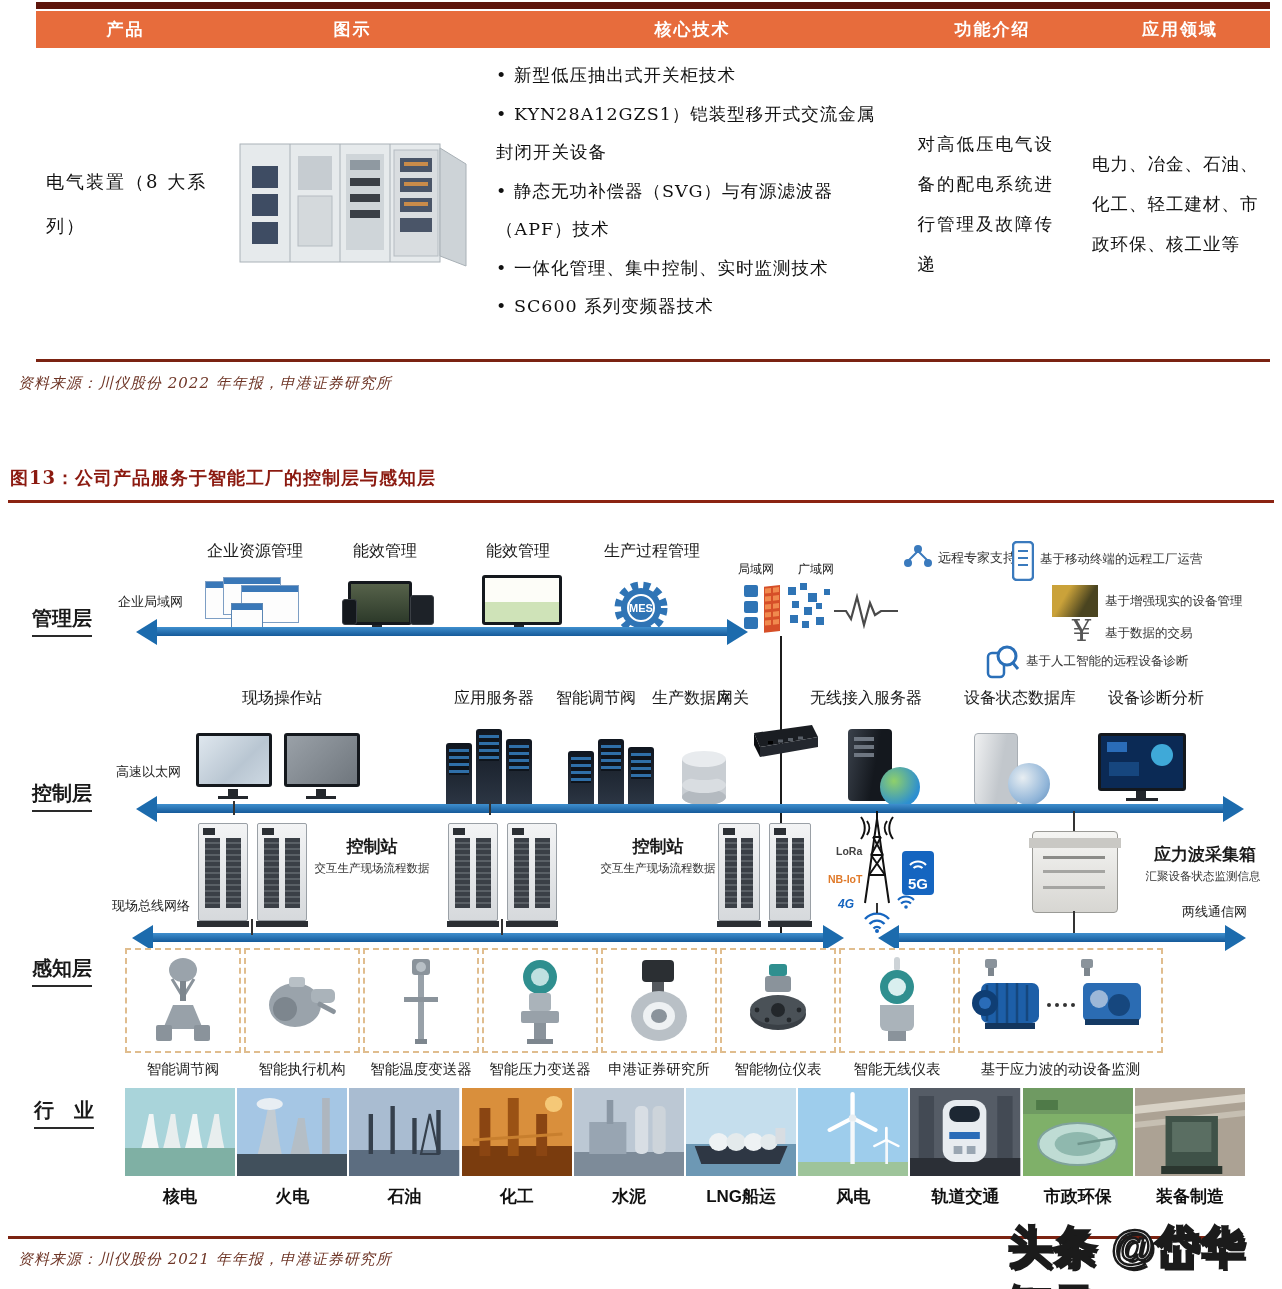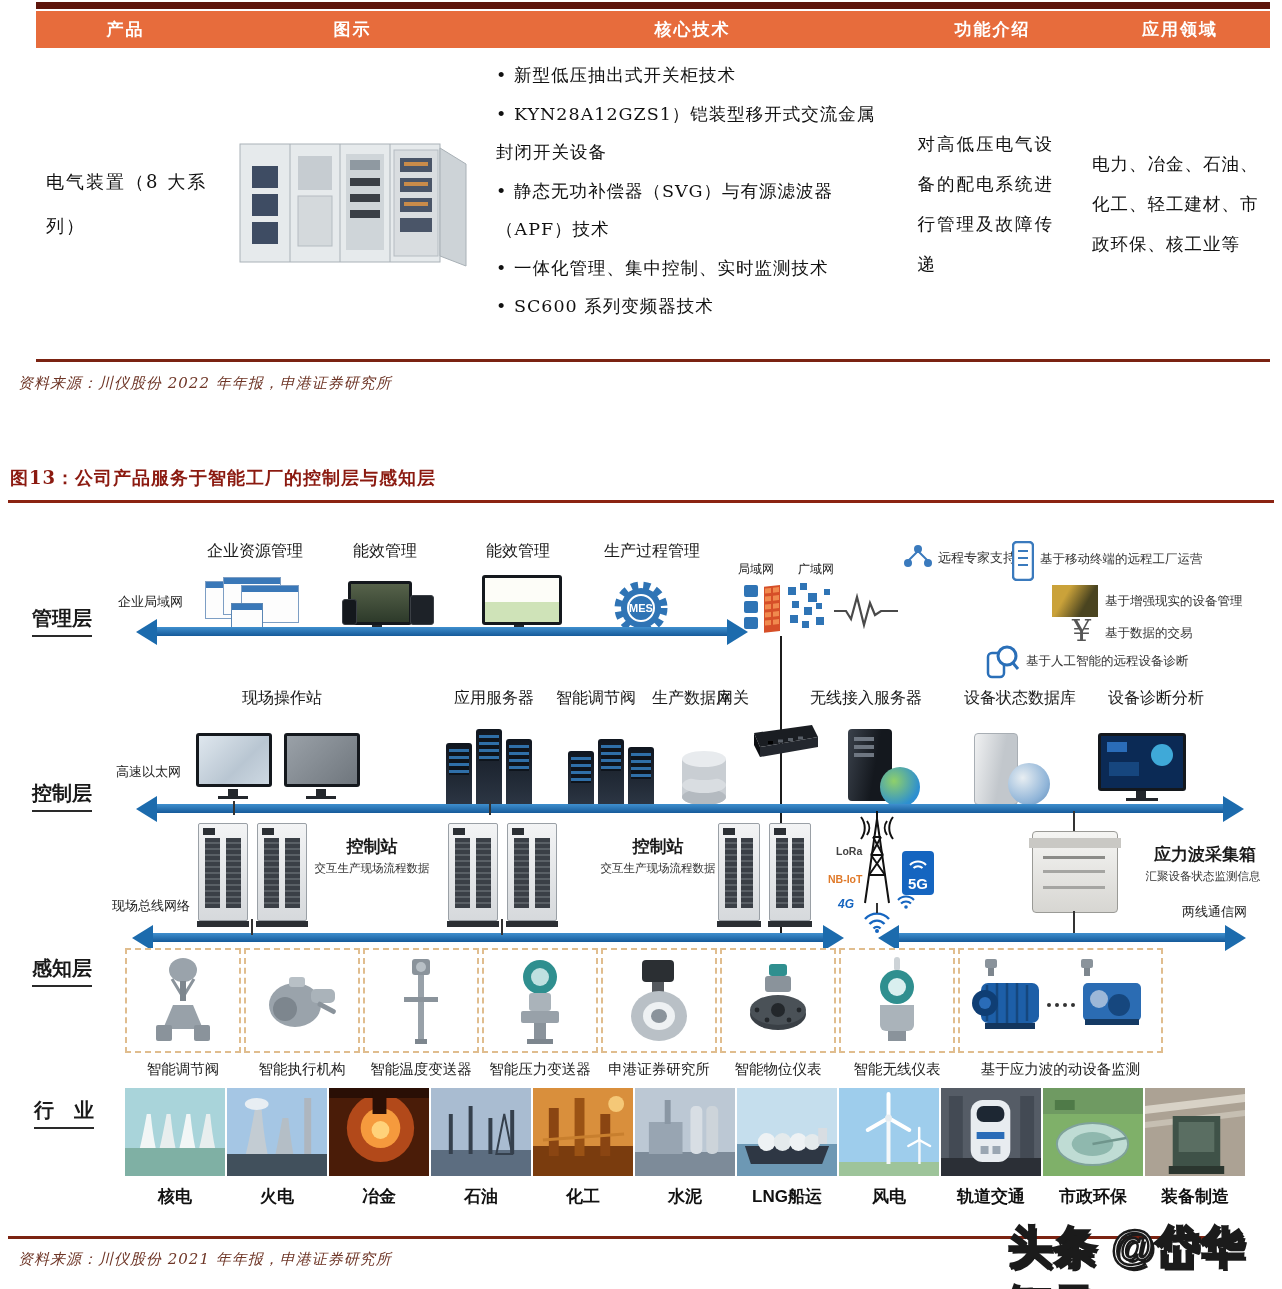--- a/index.html
+++ b/index.html
@@ -590,31 +590,20 @@
             <rect y="66" width="101" height="22" fill="#41505c"></rect>
           <path d="M28,22 q-5,28 -9,44 h22 q-4,-20 -6,-44 z" fill="#c3ccd3"></path>
           <path d="M56,30 q-4,22 -7,36 h18 q-3,-16 -5,-36 z" fill="#b4bec6"></path>
           <rect x="78" y="10" width="7" height="56" fill="#aeb6bf"></rect>
           <ellipse cx="30" cy="16" rx="12" ry="6" fill="#e8eef3"></ellipse>
         </svg>
         <div class="icap">火电</div>
       </div>
       <div class="icell">
         <svg class="iimg" viewBox="0 0 101 88" preserveAspectRatio="none">
-          <rect width="101" height="88" fill="#4a1c08"></rect>
-          <circle cx="52" cy="40" r="34" fill="#b2491a"></circle>
-            <circle cx="52" cy="40" r="20" fill="#f59a3d"></circle>
-          <circle cx="52" cy="42" r="9" fill="#ffd27a"></circle>
-          <rect x="0" y="0" width="101" height="10" fill="#2a0f05"></rect>
-            <rect x="44" y="0" width="14" height="26" fill="#2a0f05"></rect>
-        </svg>
-        <div class="icap">冶金</div>
-      </div>
-      <div class="icell">
-        <svg class="iimg" viewBox="0 0 101 88" preserveAspectRatio="none">
           <rect width="101" height="88" fill="#a9bcd1"></rect>
             <rect y="62" width="101" height="26" fill="#5c6d80"></rect>
           <rect x="18" y="26" width="4" height="40" fill="#35404d"></rect>
             <rect x="38" y="18" width="4" height="48" fill="#35404d"></rect>
           <rect x="58" y="30" width="4" height="36" fill="#35404d"></rect>
             <rect x="80" y="22" width="4" height="44" fill="#35404d"></rect>
           <polygon points="66,66 74,26 82,66" fill="none" stroke="#35404d" stroke-width="2"></polygon>
         </svg>
         <div class="icap">石油</div>
       </div>

